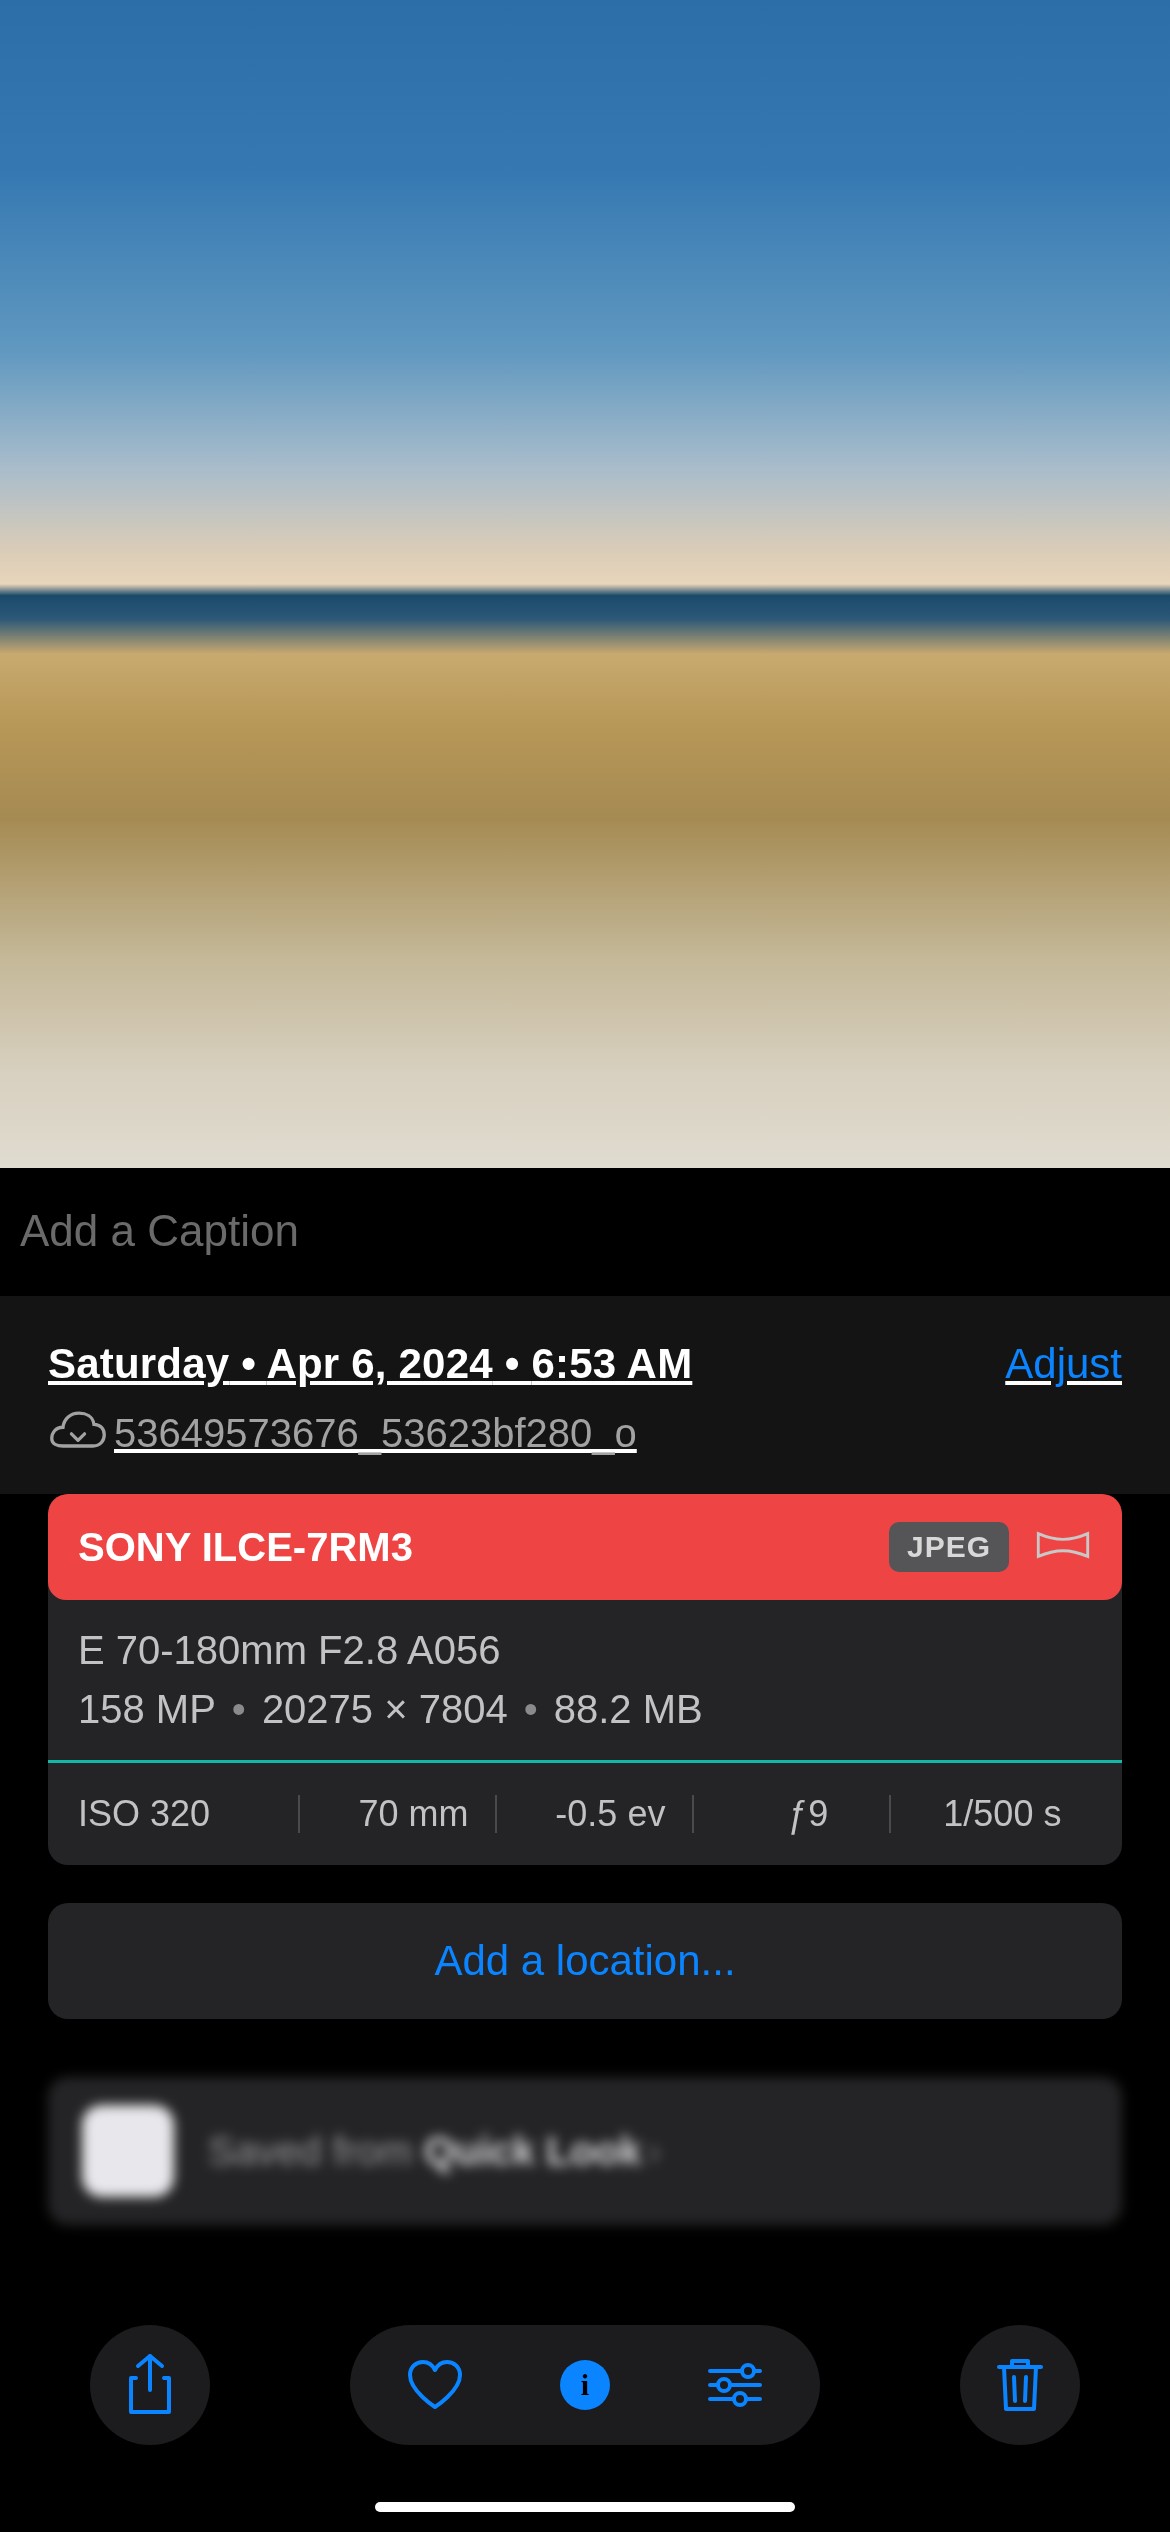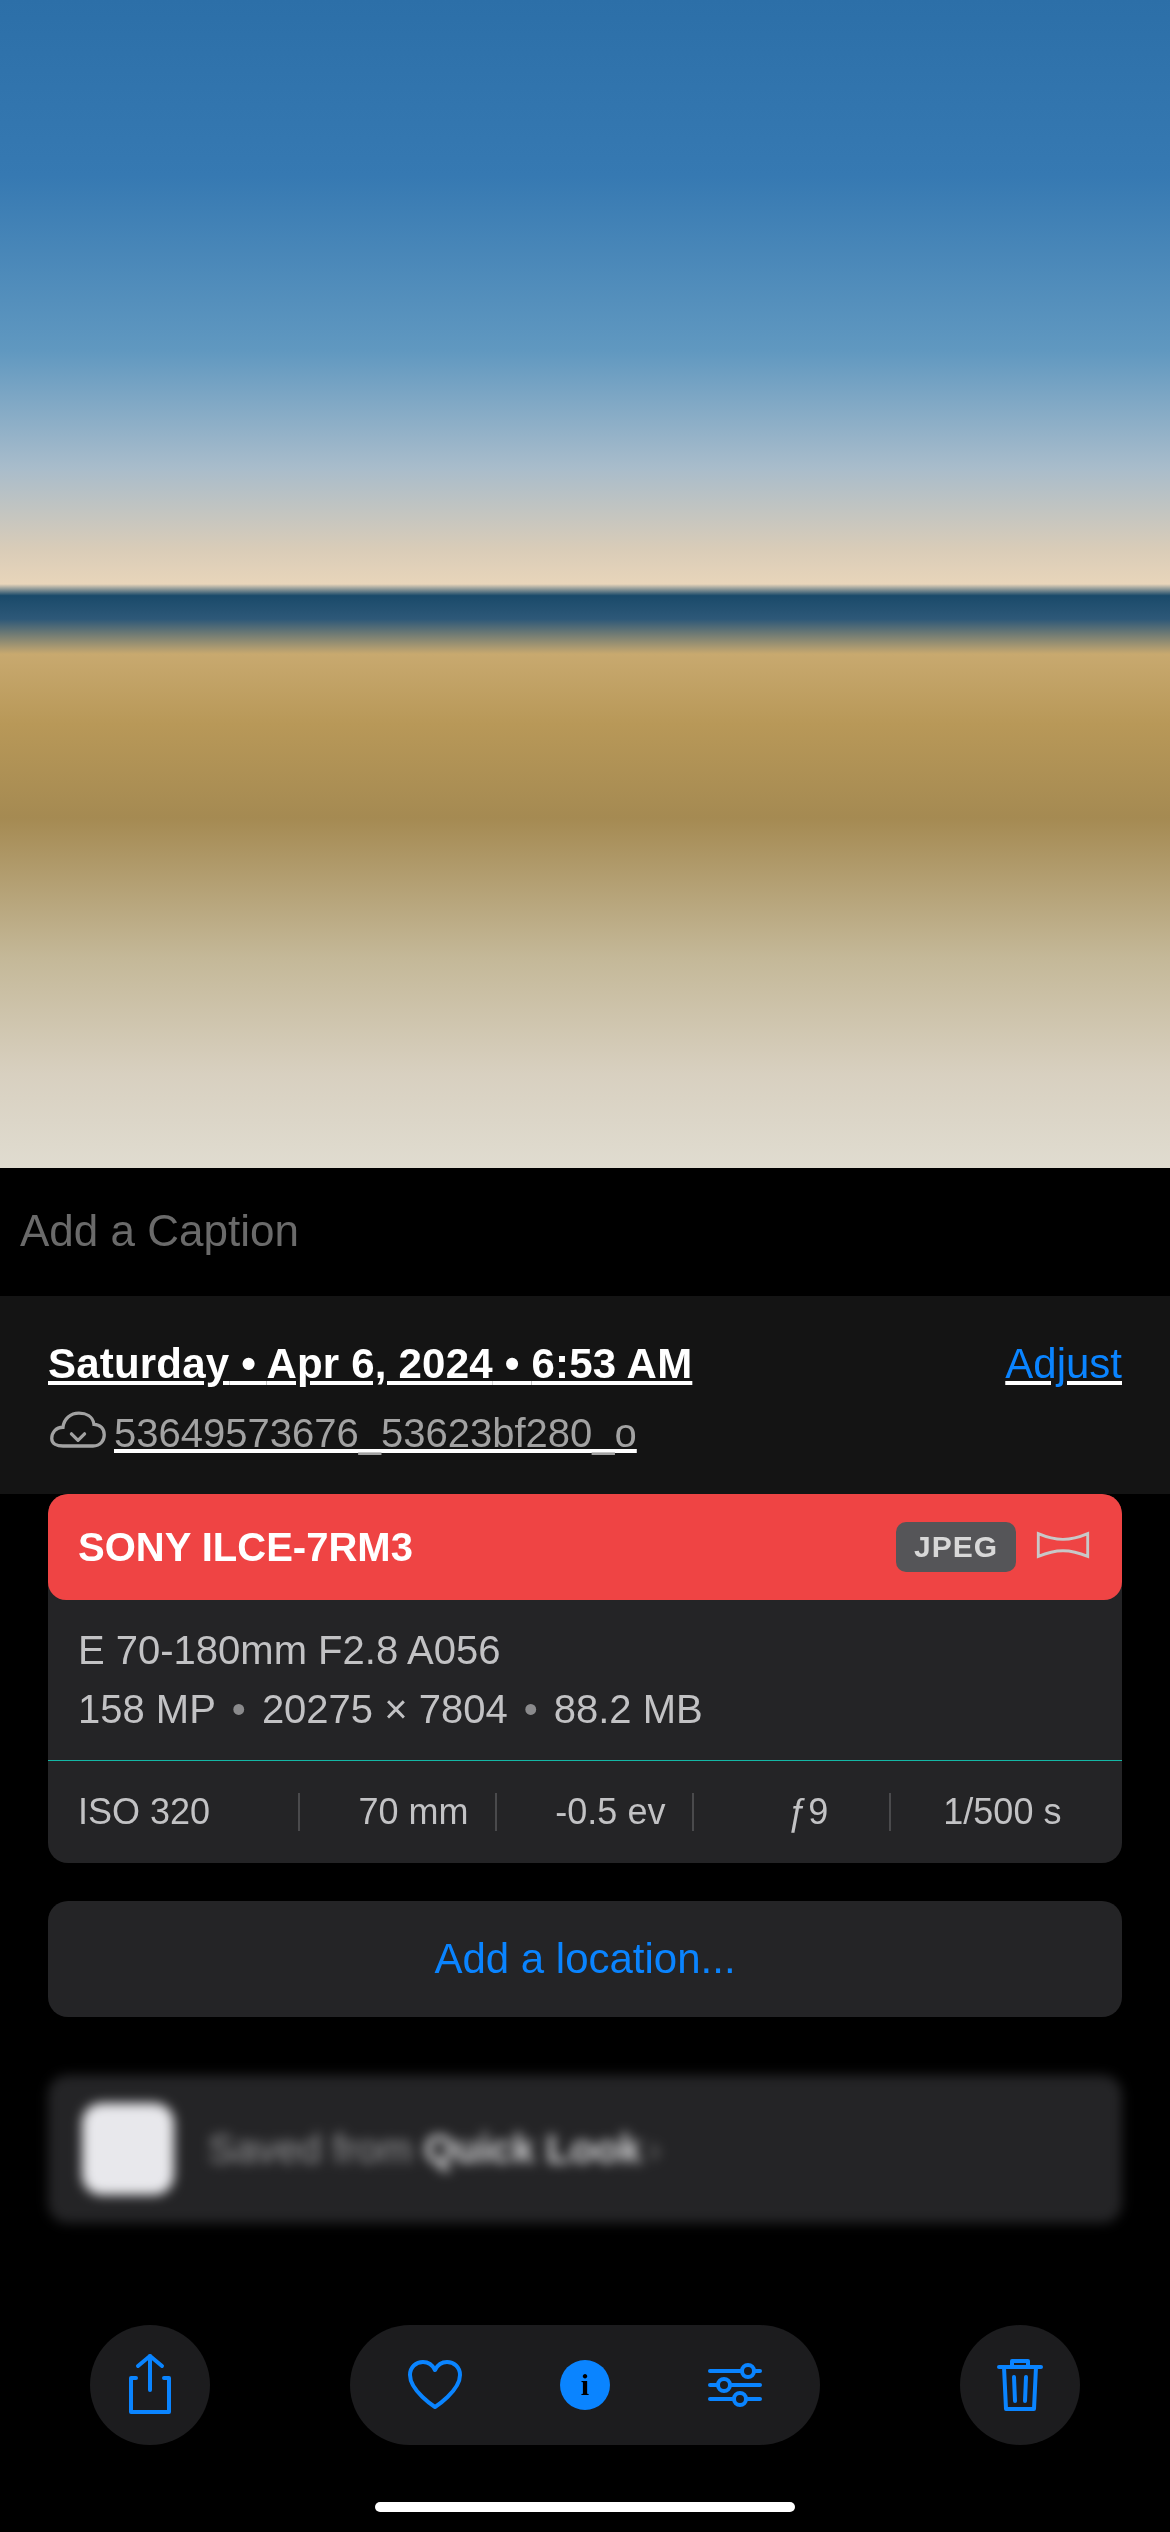--- a/index.html
+++ b/index.html
@@ -103,21 +103,21 @@
       border-radius: 18px;
     }
     .camera-model {
       font-size: 40px;
       font-weight: 600;
       color: #fff;
     }
     .header-right {
       display: flex;
       align-items: center;
-      gap: 18px;
+      gap: 25px;
     }
     .jpeg-badge {
       background: #555558;
       color: #d8d8d8;
       font-size: 30px;
       font-weight: 600;
       padding: 8px 18px;
       border-radius: 10px;
       letter-spacing: 1px;
     }
@@ -140,21 +140,21 @@
       font-weight: 400;
     }
     .dims-sep {
       margin: 0 16px;
       color: #8a8a8c;
     }
     .exif-shoot {
       display: flex;
       align-items: center;
       padding: 30px 30px;
-      border-top: 1px solid #14b8a6;
+      border-top: 3px solid #14b8a6;
     }
     .shoot-item {
       font-size: 36px;
       color: #c2c2c4;
       text-align: center;
       font-weight: 400;
     }
     .shoot-item.first {
       text-align: left;
       width: 220px;

